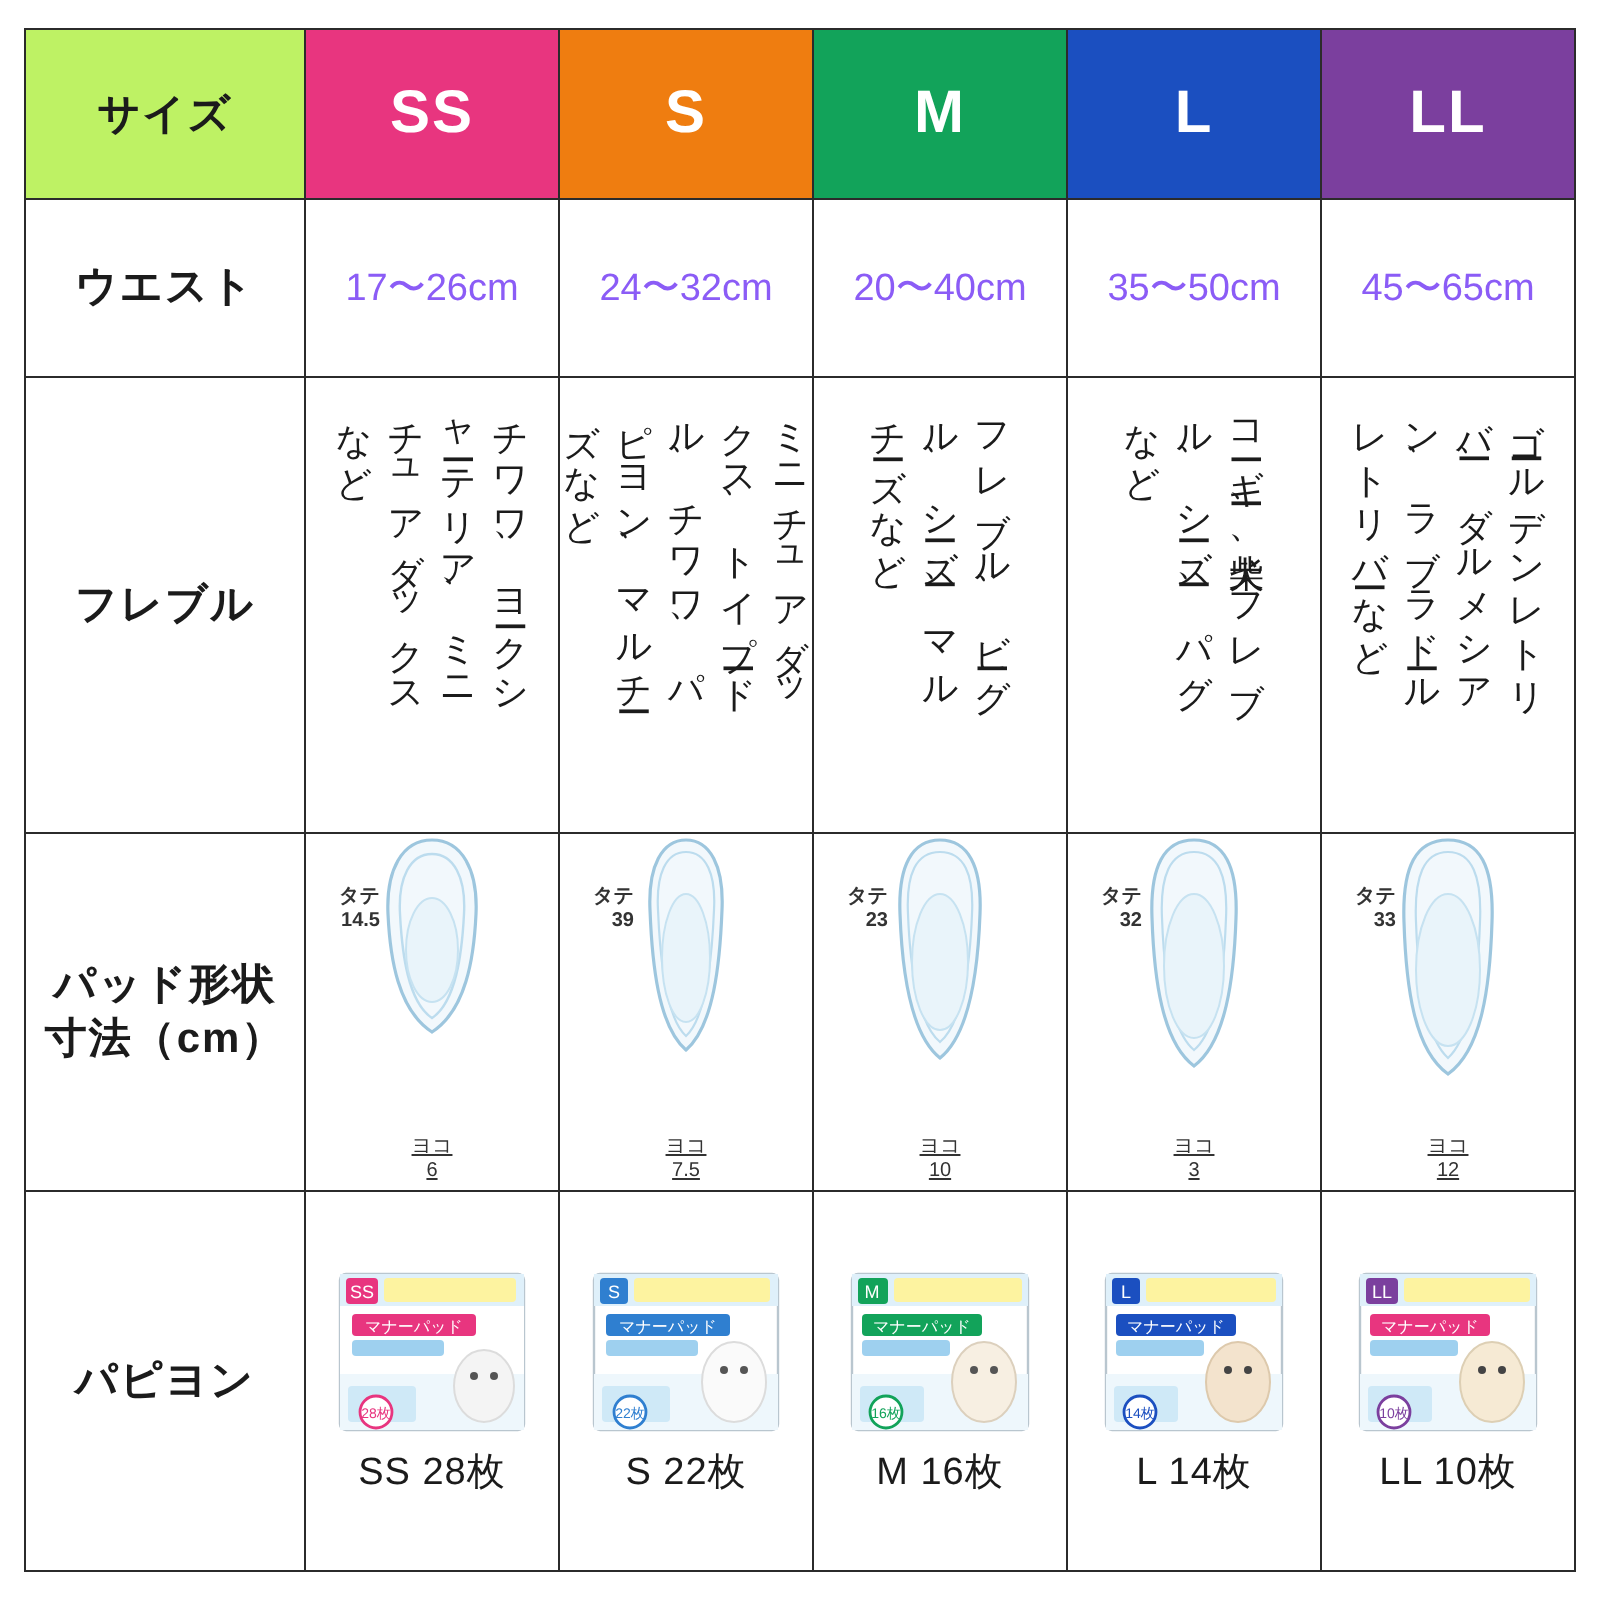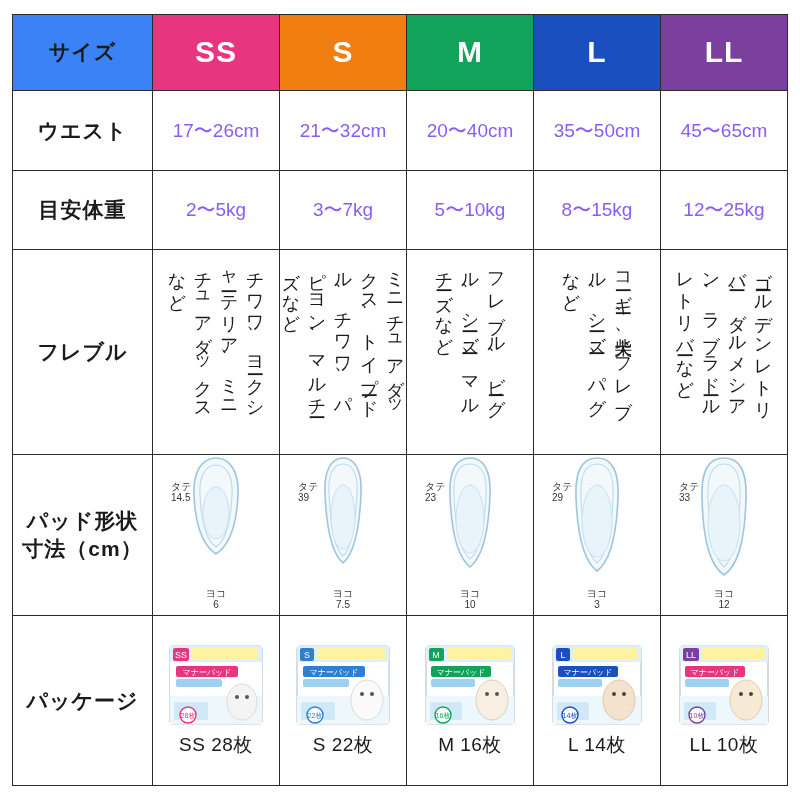--- a/index.html
+++ b/index.html
@@ -31,21 +31,21 @@
   col.label-col { width: 140px; }
   col.size-col  { width: 127px; }
 
   
   tr.header-row { height: 66px; }
   th.corner-cell {
     font-size: 21px;
     font-weight: bold;
     letter-spacing: 1px;
     color: #1b1b1b;
-    background: #3b82f6;
+    background: #bef264;
   }
   th.size-head {
     color: #ffffff;
     font-size: 30px;
     font-weight: bold;
     letter-spacing: 1px;
   }
 
   
   td.row-label {
@@ -88,36 +88,38 @@
 
   
   .shape-cell-inner {
     position: relative;
     width: 100%;
     height: 100%;
   }
   .pad-svg { display: block; margin: 0 auto; }
   .dim-v {
     position: absolute;
-    left: 18px;
+    left: 3px;
     top: 26px;
     font-size: 10px;
     line-height: 1.15;
     color: #333;
-    text-align: left;
+    text-align: right;
     width: 34px;
+    font-weight: bold;
   }
   .dim-h {
     position: absolute;
     bottom: 4px;
     left: 0; right: 0;
     font-size: 10px;
     line-height: 1.15;
     color: #333;
     text-align: center;
+    text-decoration: underline;
   }
 
   
   .pack-cell-inner {
     display: flex;
     flex-direction: column;
     align-items: center;
     justify-content: center;
     height: 100%;
     gap: 4px;
@@ -149,34 +151,26 @@
         <th class="size-head" id="h0" style="background-color: rgb(232, 53, 127);">SS</th>
         <th class="size-head" id="h1" style="background-color: rgb(239, 125, 16);">S</th>
         <th class="size-head" id="h2" style="background-color: rgb(18, 163, 90);">M</th>
         <th class="size-head" id="h3" style="background-color: rgb(27, 79, 192);">L</th>
         <th class="size-head" id="h4" style="background-color: rgb(123, 63, 158);">LL</th>
       </tr>
 
       <tr class="waist-row">
         <td class="row-label">ウエスト</td>
         <td class="value-cell">17〜26cm</td>
-        <td class="value-cell">21〜32cm</td>
+        <td class="value-cell">24〜32cm</td>
         <td class="value-cell">20〜40cm</td>
         <td class="value-cell">35〜50cm</td>
         <td class="value-cell">45〜65cm</td>
       </tr>
 
-      <tr class="weight-row">
-        <td class="row-label">目安体重</td>
-        <td class="value-cell">2〜5kg</td>
-        <td class="value-cell">3〜7kg</td>
-        <td class="value-cell">5〜10kg</td>
-        <td class="value-cell">8〜15kg</td>
-        <td class="value-cell">12〜25kg</td>
-      </tr>
 
 
       <tr class="breed-row">
         <td class="row-label">フレブル</td>
         <td>
           <div class="breed-wrap">
               <div class="breed-text">チワワ、ヨークシャーテリア、ミニチュアダックスなど</div>
             </div>
         </td>
         <td>
@@ -263,21 +257,21 @@
 
         <td>
           <div class="shape-cell-inner">
             <svg class="pad-svg" width="66" height="120" viewBox="0 0 66 120">
               <path d="M33 3 C48 3 55 16 54 42 C53 72 49 104 33 116 C17 104 13 72 12 42 C11 16 18 3 33 3 Z" fill="#f2f8fc" stroke="#9dc6de" stroke-width="1.6"></path>
               <path d="M33 9 C45 9 50 21 49 42 C48 70 44 99 33 108 C22 99 18 70 17 42 C16 21 21 9 33 9 Z" fill="none" stroke="#bcdcee" stroke-width="1.1"></path>
               <ellipse cx="33" cy="66" rx="15" ry="36" fill="#e9f4fa" stroke="#c6e2f1" stroke-width="1"></ellipse>
             </svg>
             <div class="dim-v">
               <span>タテ</span><br>
-              <span>29</span>
+              <span>32</span>
             </div>
             <div class="dim-h">
               <span>ヨコ</span><br>
               <span>3</span>
             </div>
           </div>
         </td>
 
         <td>
           <div class="shape-cell-inner">
@@ -292,21 +286,21 @@
             </div>
             <div class="dim-h">
               <span>ヨコ</span><br>
               <span>12</span>
             </div>
           </div>
         </td>
       </tr>
 
       <tr class="pack-row">
-        <td class="row-label">パッケージ</td>
+        <td class="row-label">パピヨン</td>
 
         <td>
           <div class="pack-cell-inner">
             <svg class="pack-img" width="104" height="86" viewBox="0 0 104 86">
               <rect x="6" y="4" width="92" height="78" rx="3" fill="#ffffff" stroke="#b9c6cf" stroke-width="1.2"></rect>
               <rect x="6" y="4" width="92" height="16" fill="#dff0fa"></rect>
               <rect x="6" y="20" width="92" height="34" fill="#ffffff"></rect>
               <rect x="6" y="54" width="92" height="28" fill="#eef7fc"></rect>
               <rect x="9" y="6" width="16" height="13" rx="2" fill="#e8357f"></rect>
               <text x="17" y="16" font-size="9" fill="#ffffff" text-anchor="middle" font-family="Liberation Sans, sans-serif">SS</text>

